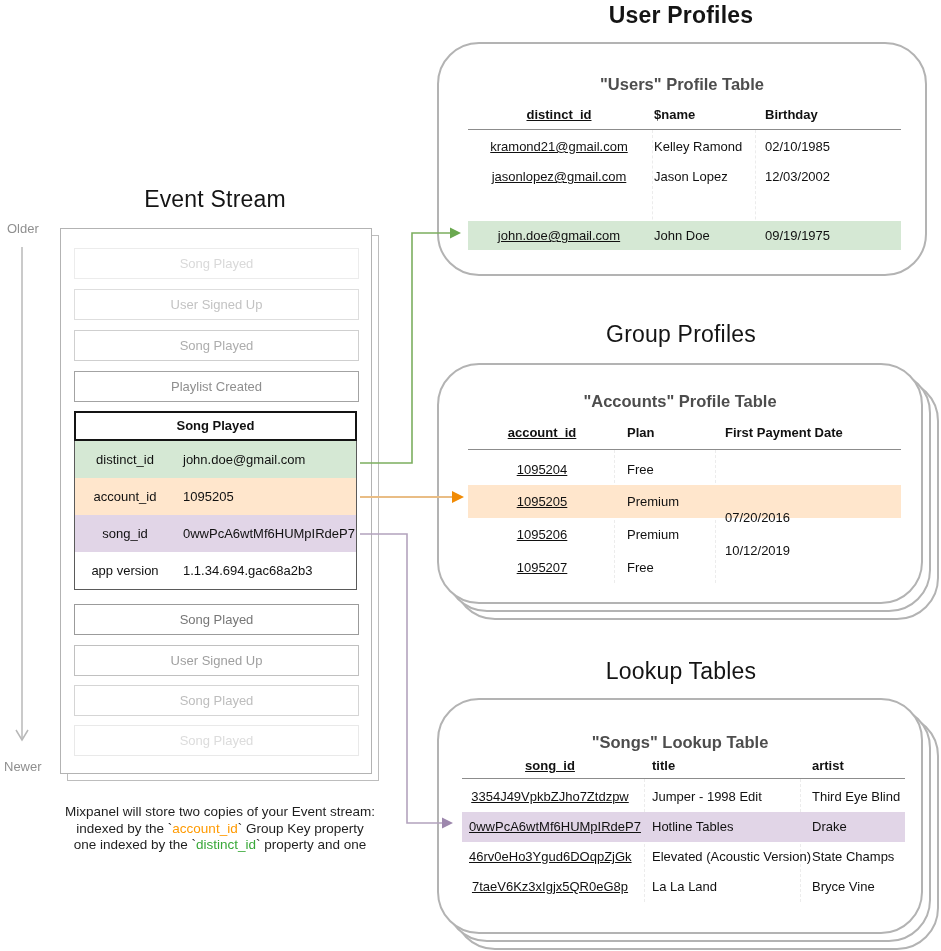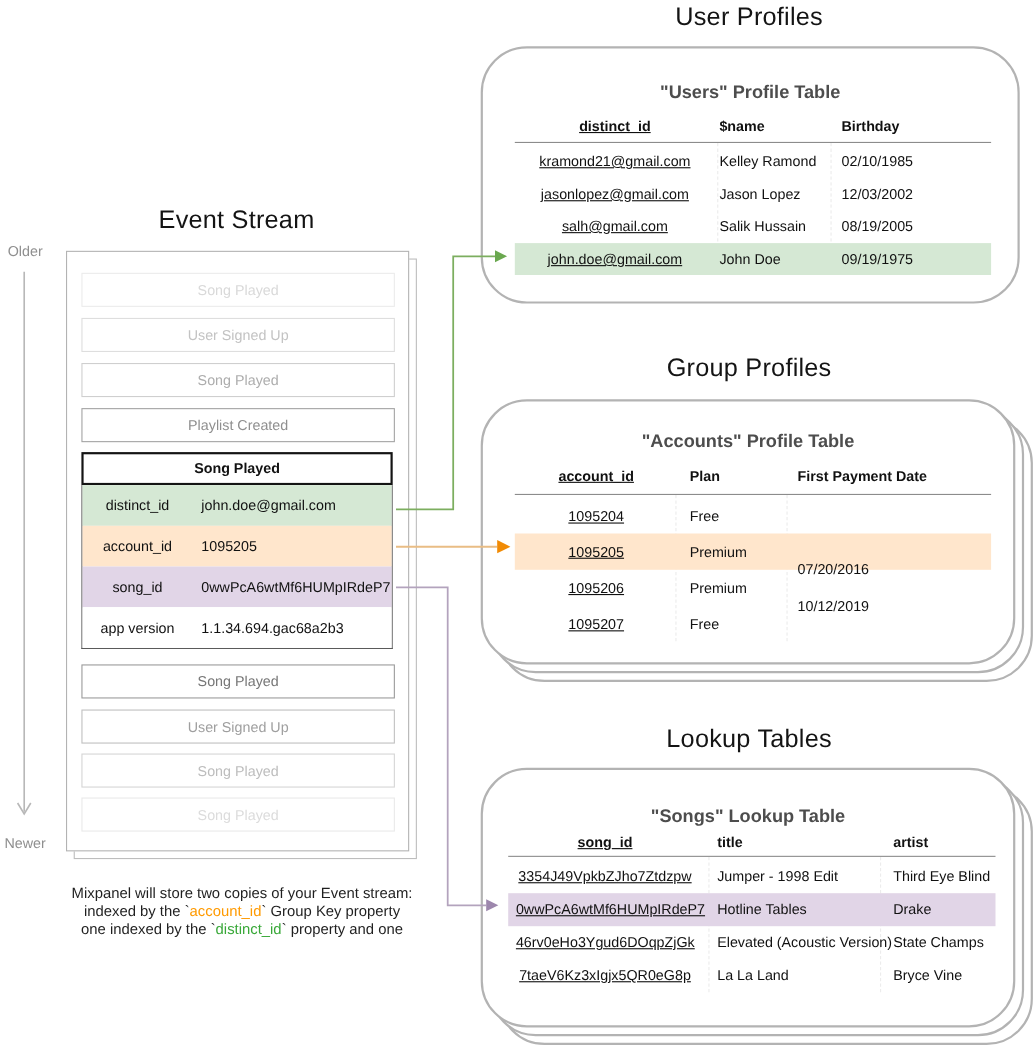--- a/index.html
+++ b/index.html
@@ -108,21 +108,21 @@
     <div class="ebox" style="top:456px;border-color:#d5d5d5;color:#bdbdbd;">Song Played</div>
     <div class="ebox" style="top:496px;border-color:#e9e9e9;color:#dcdcdc;">Song Played</div>
   </div>
 
   <div class="note">
     <div>Mixpanel will store two copies of your Event stream:</div>
     <div><span>indexed by the `</span><span class="k-orange">account_id</span><span>` Group Key property</span></div>
     <div><span>one indexed by the `</span><span class="k-green">distinct_id</span><span>` property and one</span></div>
   </div>
 
-  <div class="heading" style="left:437px;top:2px;width:488px;">User Profiles</div>
+  <div class="heading" style="left:437px;top:2px;width:488px;font-weight:bold;">User Profiles</div>
 
   <div class="card users" style="left:437px;top:42px;width:486px;height:230px;">
     <div class="card-title" style="top:31px;">"Users" Profile Table</div>
     <div class="thead" style="left:29px;top:63px;width:433px;">
       <span class="key-col" style="left:1px;width:180px;">distinct_id</span>
       <span style="left:186px;">$name</span>
       <span style="left:297px;">Birthday</span>
     </div>
     <div class="sep" style="left:29px;top:85px;width:433px;"></div>
     <div class="col-div" style="left:213px;top:86px;height:120px;"></div>
@@ -130,25 +130,20 @@
 
     <div class="trow" style="top:88px;">
       <span class="c1 key">kramond21@gmail.com</span>
       <span class="c2">Kelley Ramond</span>
       <span class="c3">02/10/1985</span>
     </div>
     <div class="trow" style="top:118px;">
       <span class="c1 key">jasonlopez@gmail.com</span>
       <span class="c2">Jason Lopez</span>
       <span class="c3">12/03/2002</span>
-    </div>
-    <div class="trow" style="top:147px;">
-      <span class="c1 key">salh@gmail.com</span>
-      <span class="c2">Salik Hussain</span>
-      <span class="c3">08/19/2005</span>
     </div>
     <div class="trow bg-green" style="top:177px;">
       <span class="c1 key">john.doe@gmail.com</span>
       <span class="c2">John Doe</span>
       <span class="c3">09/19/1975</span>
     </div>
   </div>
 
   <div class="heading" style="left:437px;top:321px;width:488px;">Group Profiles</div>
 

